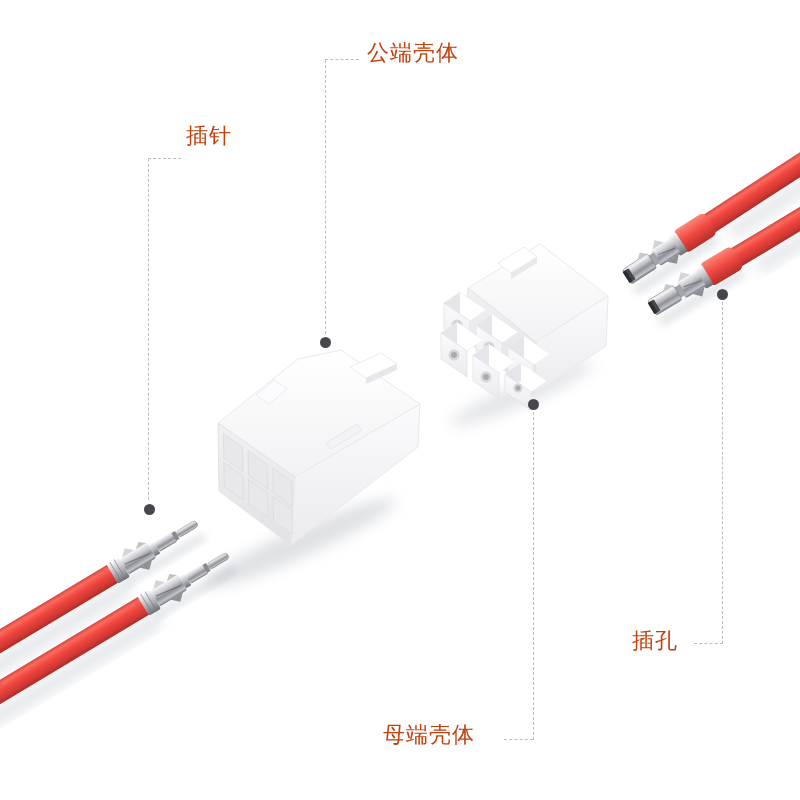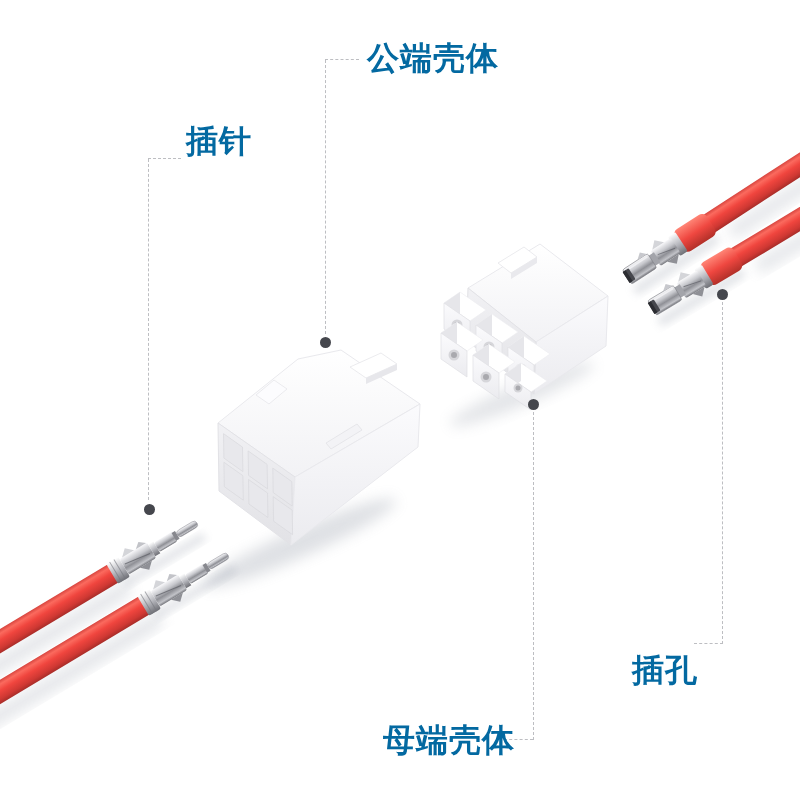--- a/index.html
+++ b/index.html
@@ -2,30 +2,30 @@
 <html><head>
 <meta charset="utf-8">
 <style>
   html,body { margin:0; padding:0; background:#ffffff; }
   .stage {
     position:relative; width:800px; height:800px; background:#ffffff;
     overflow:hidden; font-family:"Liberation Sans", sans-serif;
   }
   .art { position:absolute; left:0; top:0; }
   .label {
-    position:absolute; font-size:32px; font-weight:700; color:#0369a1;
+    position:absolute; font-size:22px; font-weight:400; color:#c2410c;
     white-space:nowrap; line-height:1.1; letter-spacing:1px;
   }
   .lh { position:absolute; height:0; border-top:1.5px dashed #bdbec2; }
   .lv { position:absolute; width:0;  border-left:1.5px dashed #bdbec2; }
   .dot { position:absolute; width:11px; height:11px; border-radius:50%; background:#45474d; }
 
   #lbl-male   { left:367px; top:41px; }
   #lbl-pin    { left:186px; top:124px; }
-  #lbl-socket { left:632px; top:653px; }
+  #lbl-socket { left:632px; top:629px; }
   #lbl-female { left:383px; top:723px;text-align:center; }
 
   #lh-male { left:325px; top:59px;  width:34px; }
   #lv-male { left:325px; top:60px;  height:274px; }
   #dot-male{ left:320px; top:337px; }
 
   #lh-pin { left:148px; top:158px; width:33px; }
   #lv-pin { left:148px; top:159px; height:341px; }
   #dot-pin{ left:144px; top:504px; }
 

